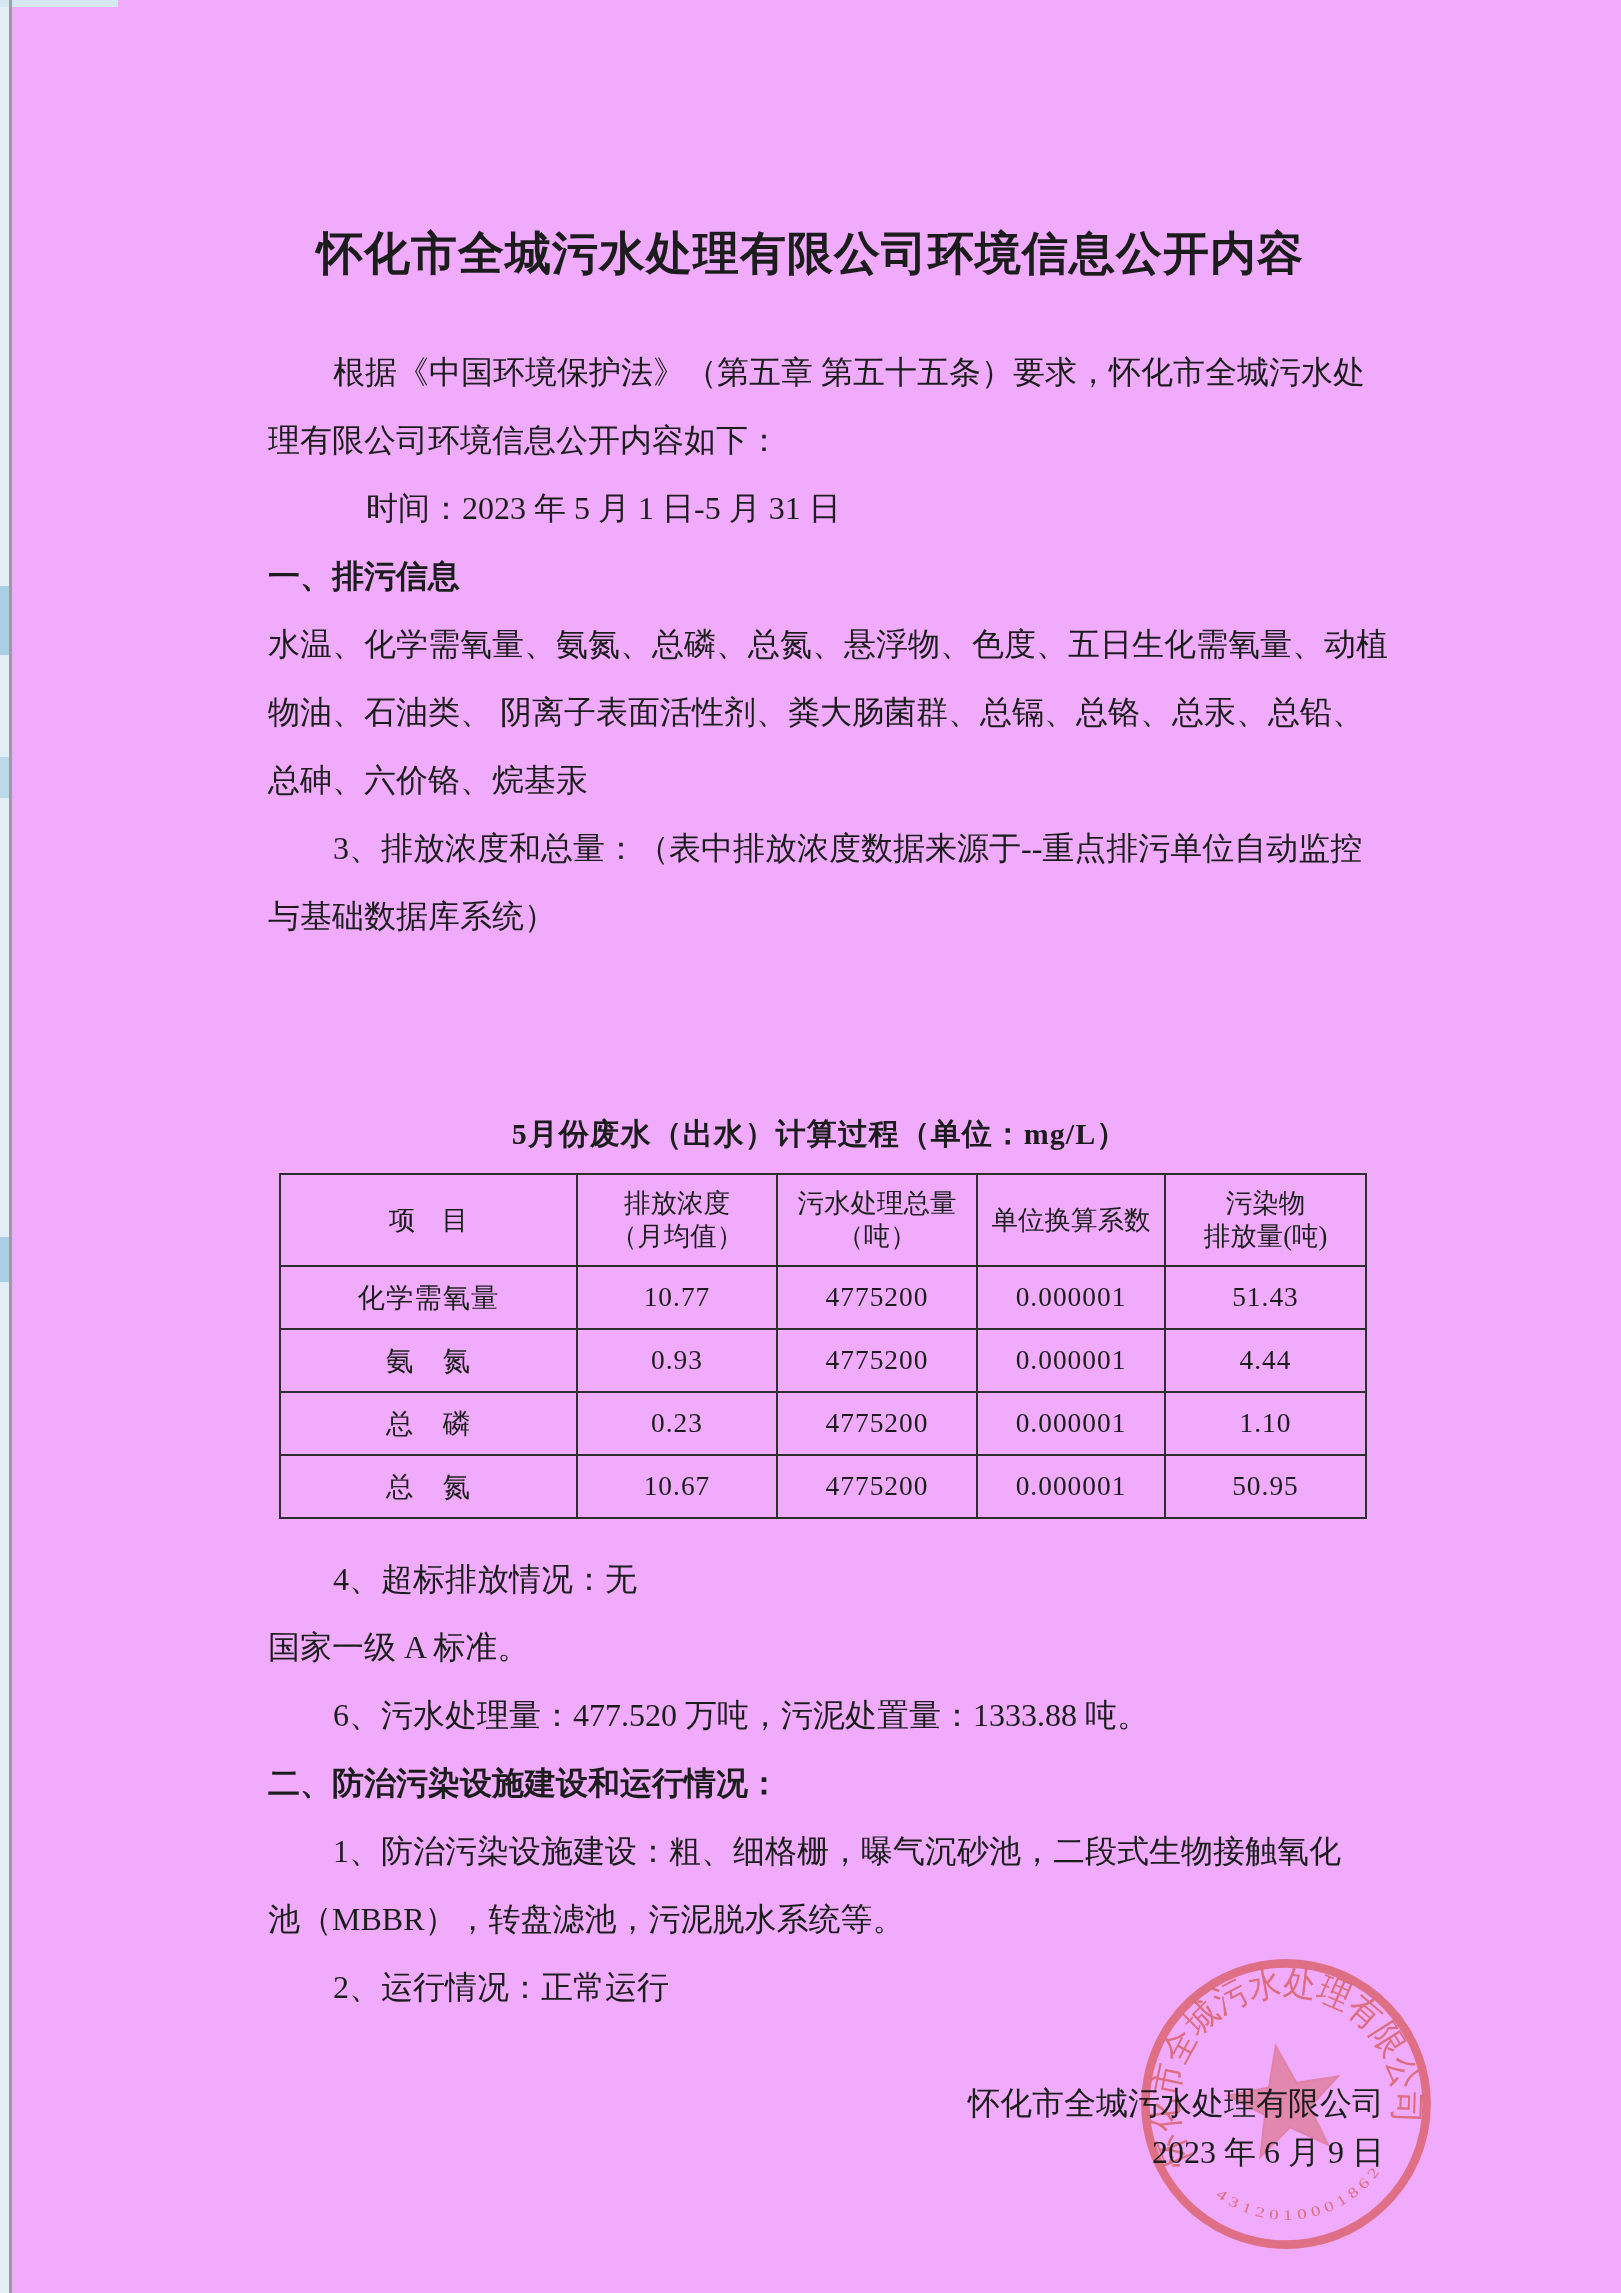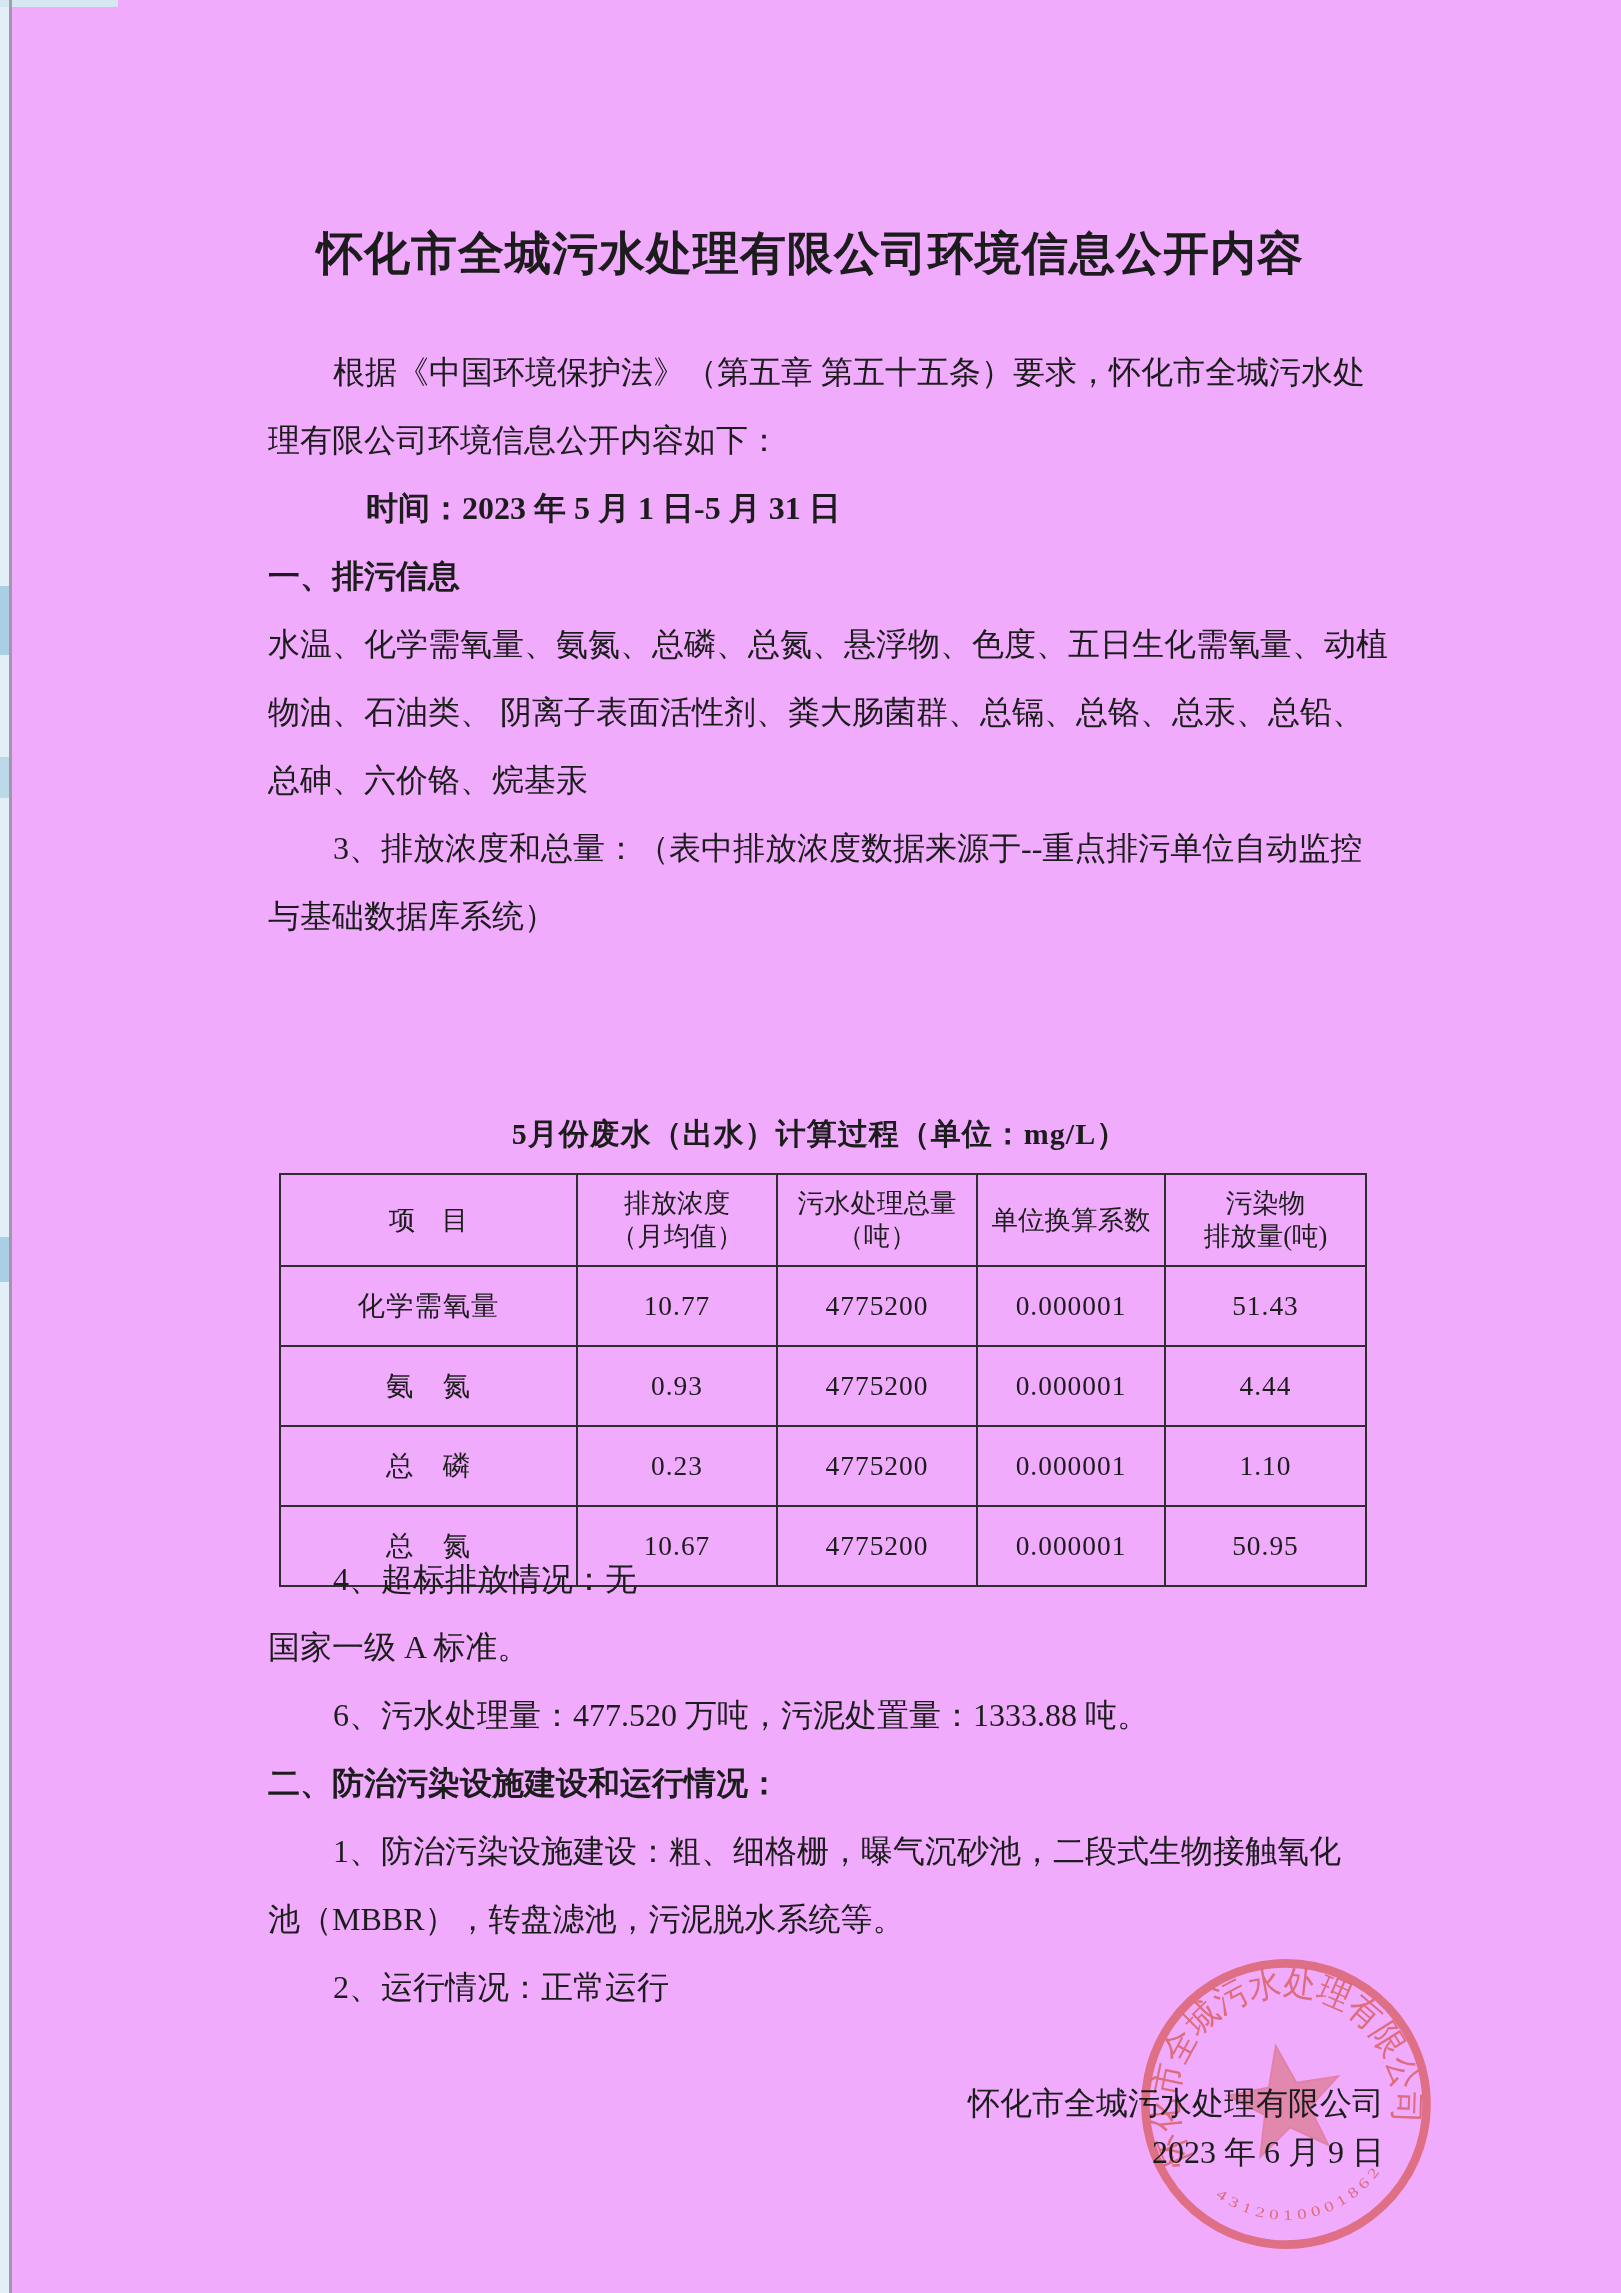--- a/index.html
+++ b/index.html
@@ -21,40 +21,40 @@
 
   .title{
     position:absolute;left:0;top:223px;width:1621px;
     text-align:center;font-size:46px;font-weight:bold;letter-spacing:1px;
   }
   .block{position:absolute;left:268px;width:1129px;}
   .b1{top:338px;}
   .b2{top:1545px;}
   .ln{height:68px;line-height:68px;font-size:32px;white-space:nowrap;}
   .ind2{padding-left:65px;}
-  .ind3{padding-left:98px;font-weight:bold;}
+  .ind3{padding-left:98px;}
   .bold{font-weight:bold;}
 
   .table-title{
     position:absolute;left:255px;top:1106px;width:1129px;height:55px;
     text-align:center;font-size:30px;font-weight:bold;line-height:55px;letter-spacing:1px;
   }
   table.calc{
     position:absolute;left:279px;top:1173px;width:1086px;
     border-collapse:collapse;table-layout:fixed;
   }
   table.calc td,table.calc th{
     border:2px solid #2e2e2e;
     text-align:center;vertical-align:middle;
     font-weight:normal;color:#1c1c1c;
   }
   table.calc{border:2.9px solid #2a2a2a;}
   tr.hdr{height:92px;}
   tr.hdr th{font-size:26.5px;line-height:33px;}
-  tr.datarow{height:80px;}
+  tr.datarow{height:63px;}
   tr.datarow td{font-size:27.4px;letter-spacing:1px;}
   td.item{font-size:28px;letter-spacing:2px;}
 
   .sig{position:absolute;left:255px;width:1129px;height:67px;line-height:67px;
        font-size:32px;text-align:right;white-space:nowrap;z-index:3;}
   .sig-company{top:2070px;}
   .sig-date{top:2119px;padding-right:9.8px;}
 
   .stamp{position:absolute;left:1134px;top:1952px;width:304px;height:304px;
          z-index:2;transform:rotate(-10deg);opacity:.88;}

